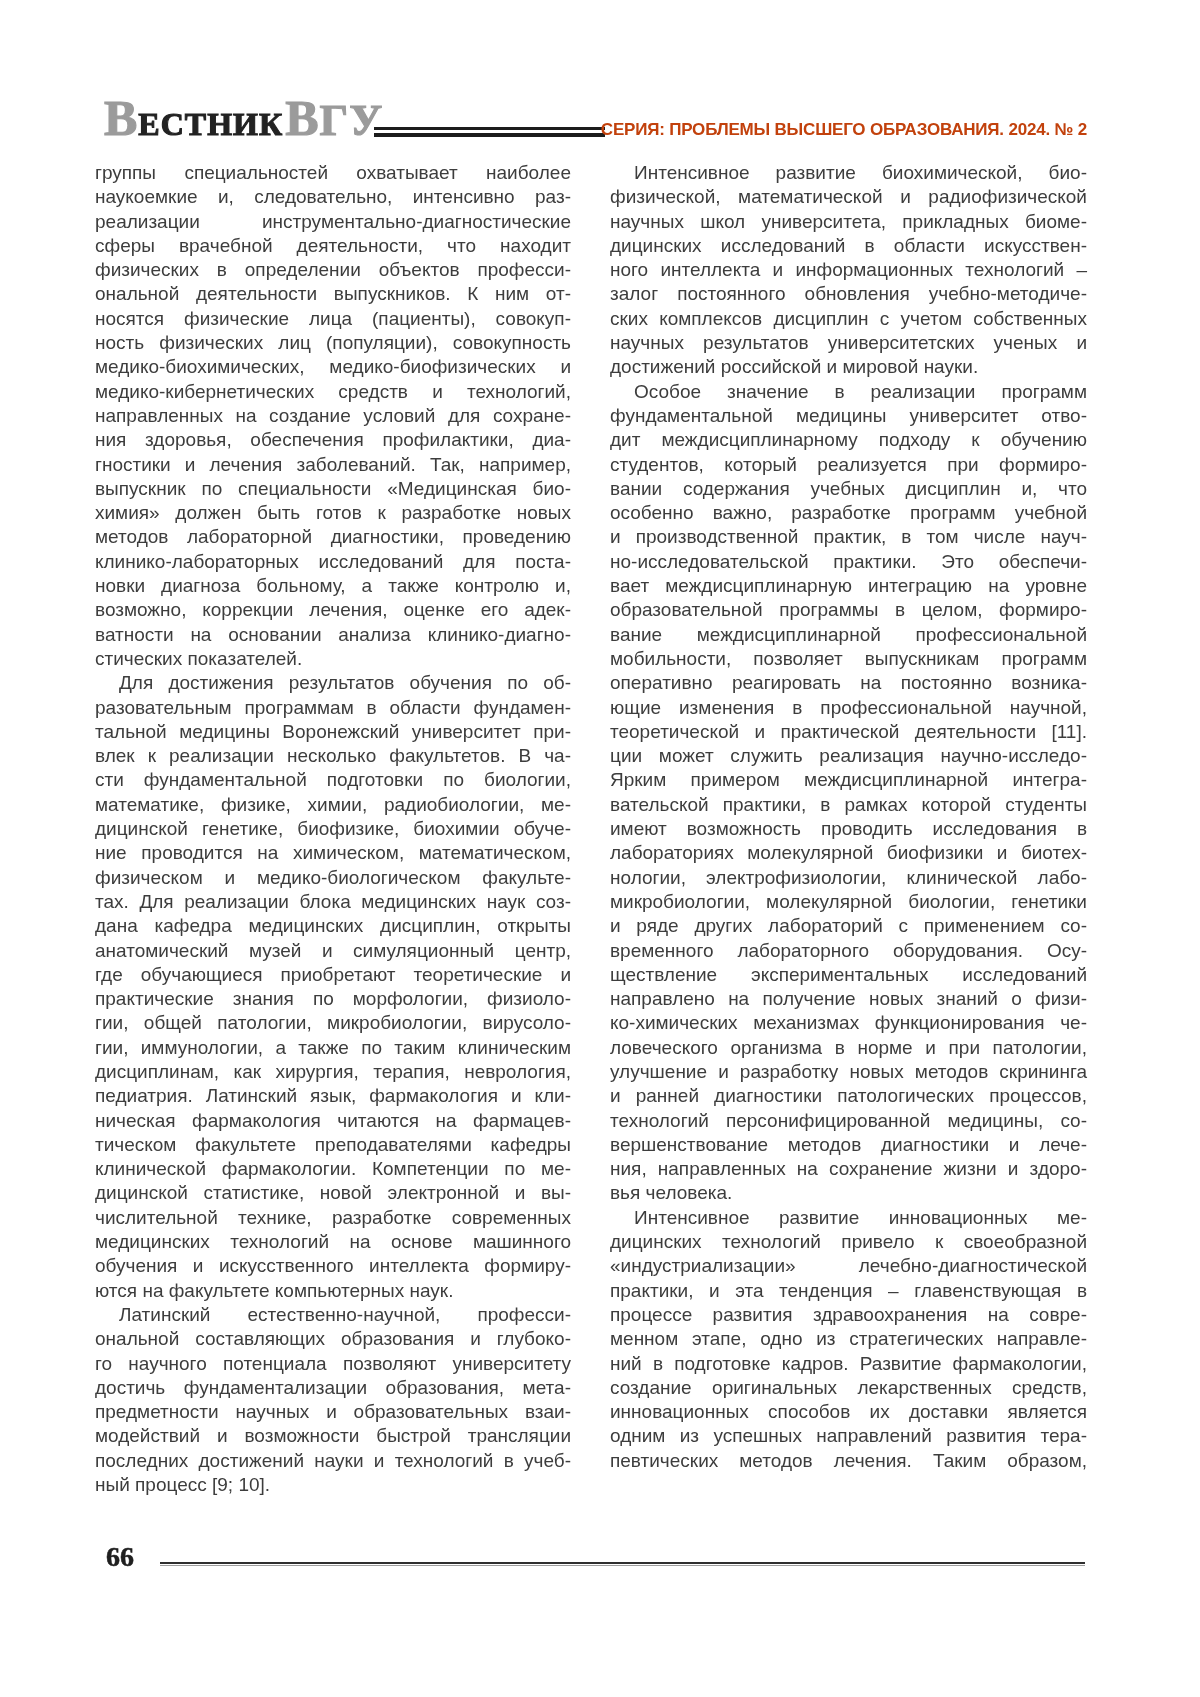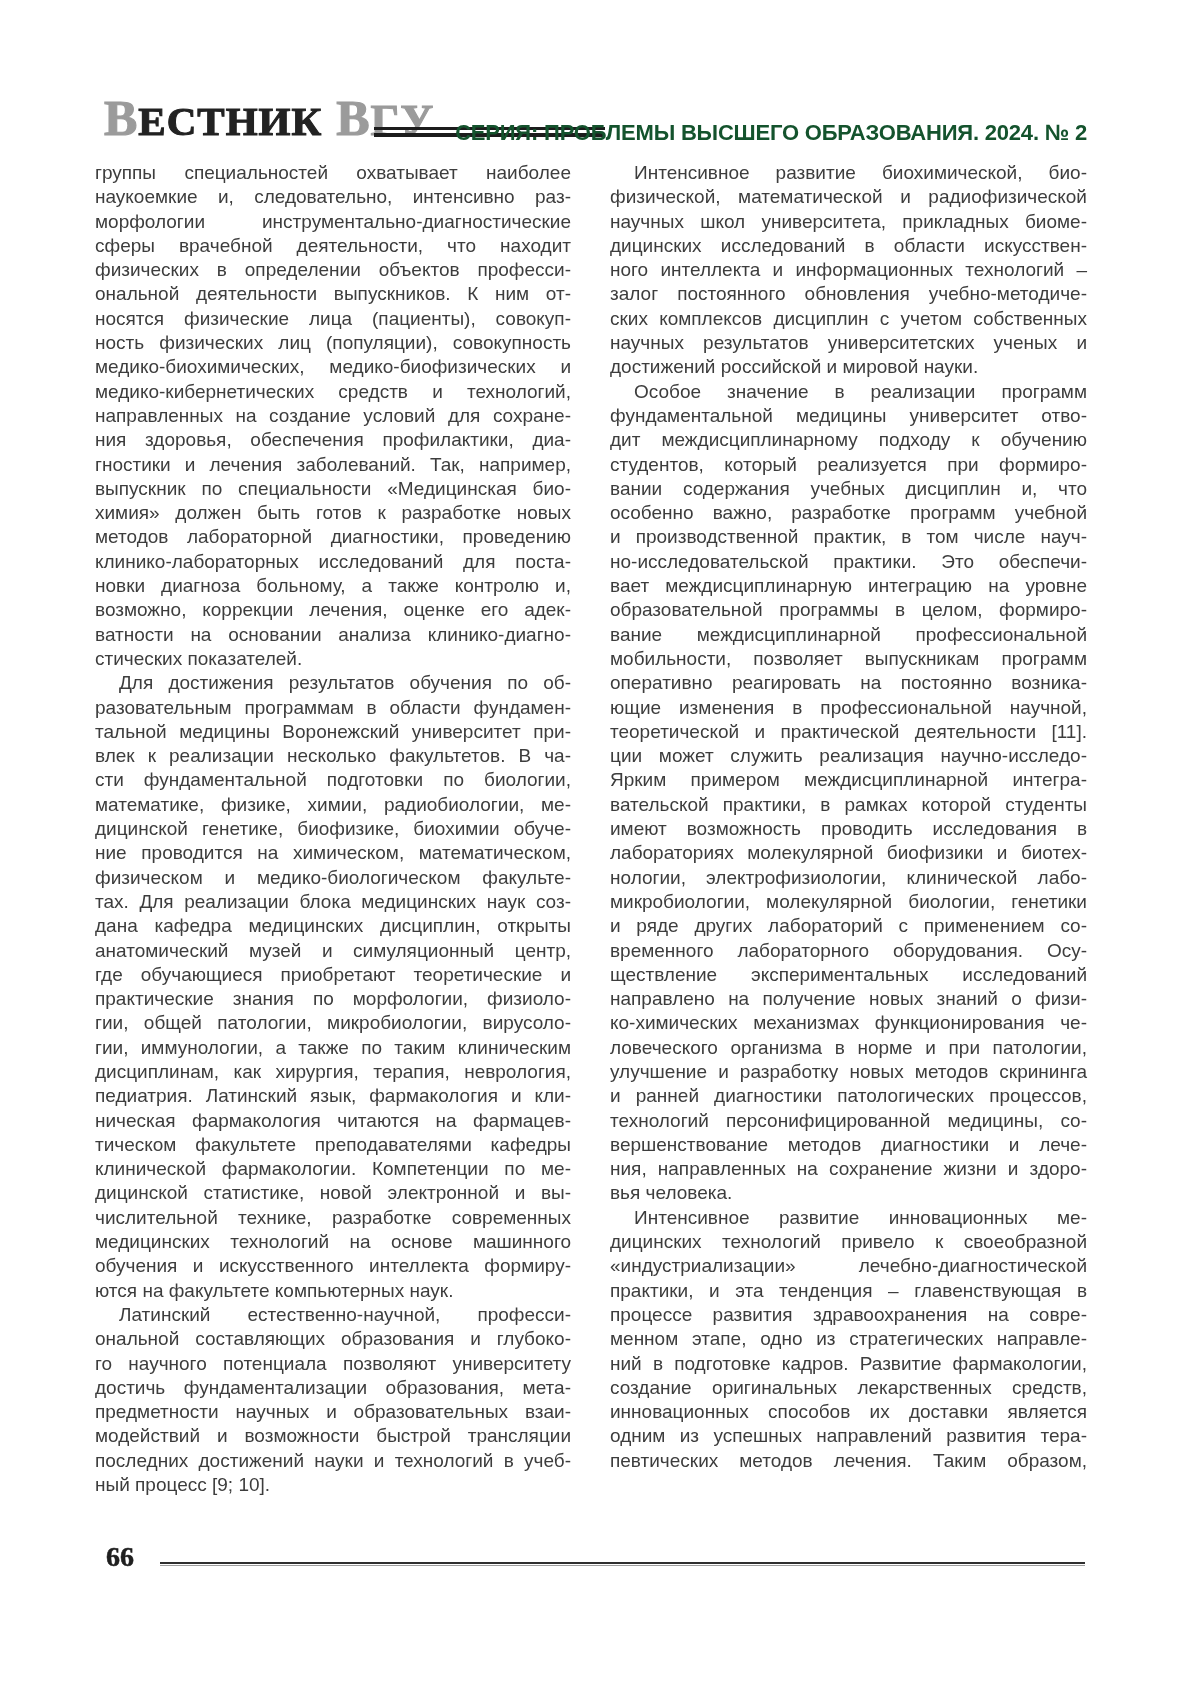--- a/index.html
+++ b/index.html
@@ -20,42 +20,42 @@
     top: 93px;
     font-family: "Liberation Serif", "DejaVu Serif", serif;
     font-weight: bold;
     white-space: nowrap;
     line-height: 1;
     letter-spacing: 1px;
     -webkit-text-stroke: 1.1px currentColor;
     color: #9b9b9b;
   }
   .logo-w1-initial { font-size: 50px; color: #9b9b9b; }
-  .logo-w1-rest    { font-size: 41px; color: #222222; -webkit-text-stroke: 1.1px #222222; }
-  .logo-w2         { margin-left: 14px; }
+  .logo-w1-rest    { font-size: 32px; color: #222222; -webkit-text-stroke: 1.1px #222222; }
+  .logo-w2         { margin-left: 2px; }
   .logo-w2-initial { font-size: 50px; color: #9b9b9b; }
   .logo-w2-rest    { font-size: 45px; color: #9b9b9b; }
 
   .header-rule {
     position: absolute;
     left: 374px;
     top: 127px;
     width: 231px;
   }
   .header-rule .rt { height: 3px; background: #1c1c1c; }
   .header-rule .rg { height: 3px; }
   .header-rule .rb { height: 4px; background: #1c1c1c; }
 
   .series {
     position: absolute;
     top: 120px;
     right: 113px;
-    font-size: 22px;
+    font-size: 17px;
     font-weight: bold;
-    color: #14532d;
+    color: #c2410c;
     letter-spacing: -0.2px;
     white-space: nowrap;
   }
 
   
   .col {
     position: absolute;
     top: 161px;
     font-size: 19px;
     line-height: 24.3px;
@@ -103,21 +103,21 @@
     <div class="rg"></div>
     <div class="rb"></div>
   </div>
 
   <div class="series">СЕРИЯ: ПРОБЛЕМЫ ВЫСШЕГО ОБРАЗОВАНИЯ. 2024. № 2</div>
 
   <div class="col col-left" id="col-left">
       <div class="para">
         <div class="line">группы специальностей охватывает наиболее</div>
         <div class="line">наукоемкие и, следовательно, интенсивно раз-</div>
-        <div class="line">морфологии инструментально-диагностические</div>
+        <div class="line">реализации инструментально-диагностические</div>
         <div class="line">сферы врачебной деятельности, что находит</div>
         <div class="line">физических в определении объектов професси-</div>
         <div class="line">ональной деятельности выпускников. К ним от-</div>
         <div class="line">носятся физические лица (пациенты), совокуп-</div>
         <div class="line">ность физических лиц (популяции), совокупность</div>
         <div class="line">медико-биохимических, медико-биофизических и</div>
         <div class="line">медико-кибернетических средств и технологий,</div>
         <div class="line">направленных на создание условий для сохране-</div>
         <div class="line">ния здоровья, обеспечения профилактики, диа-</div>
         <div class="line">гностики и лечения заболеваний. Так, например,</div>

